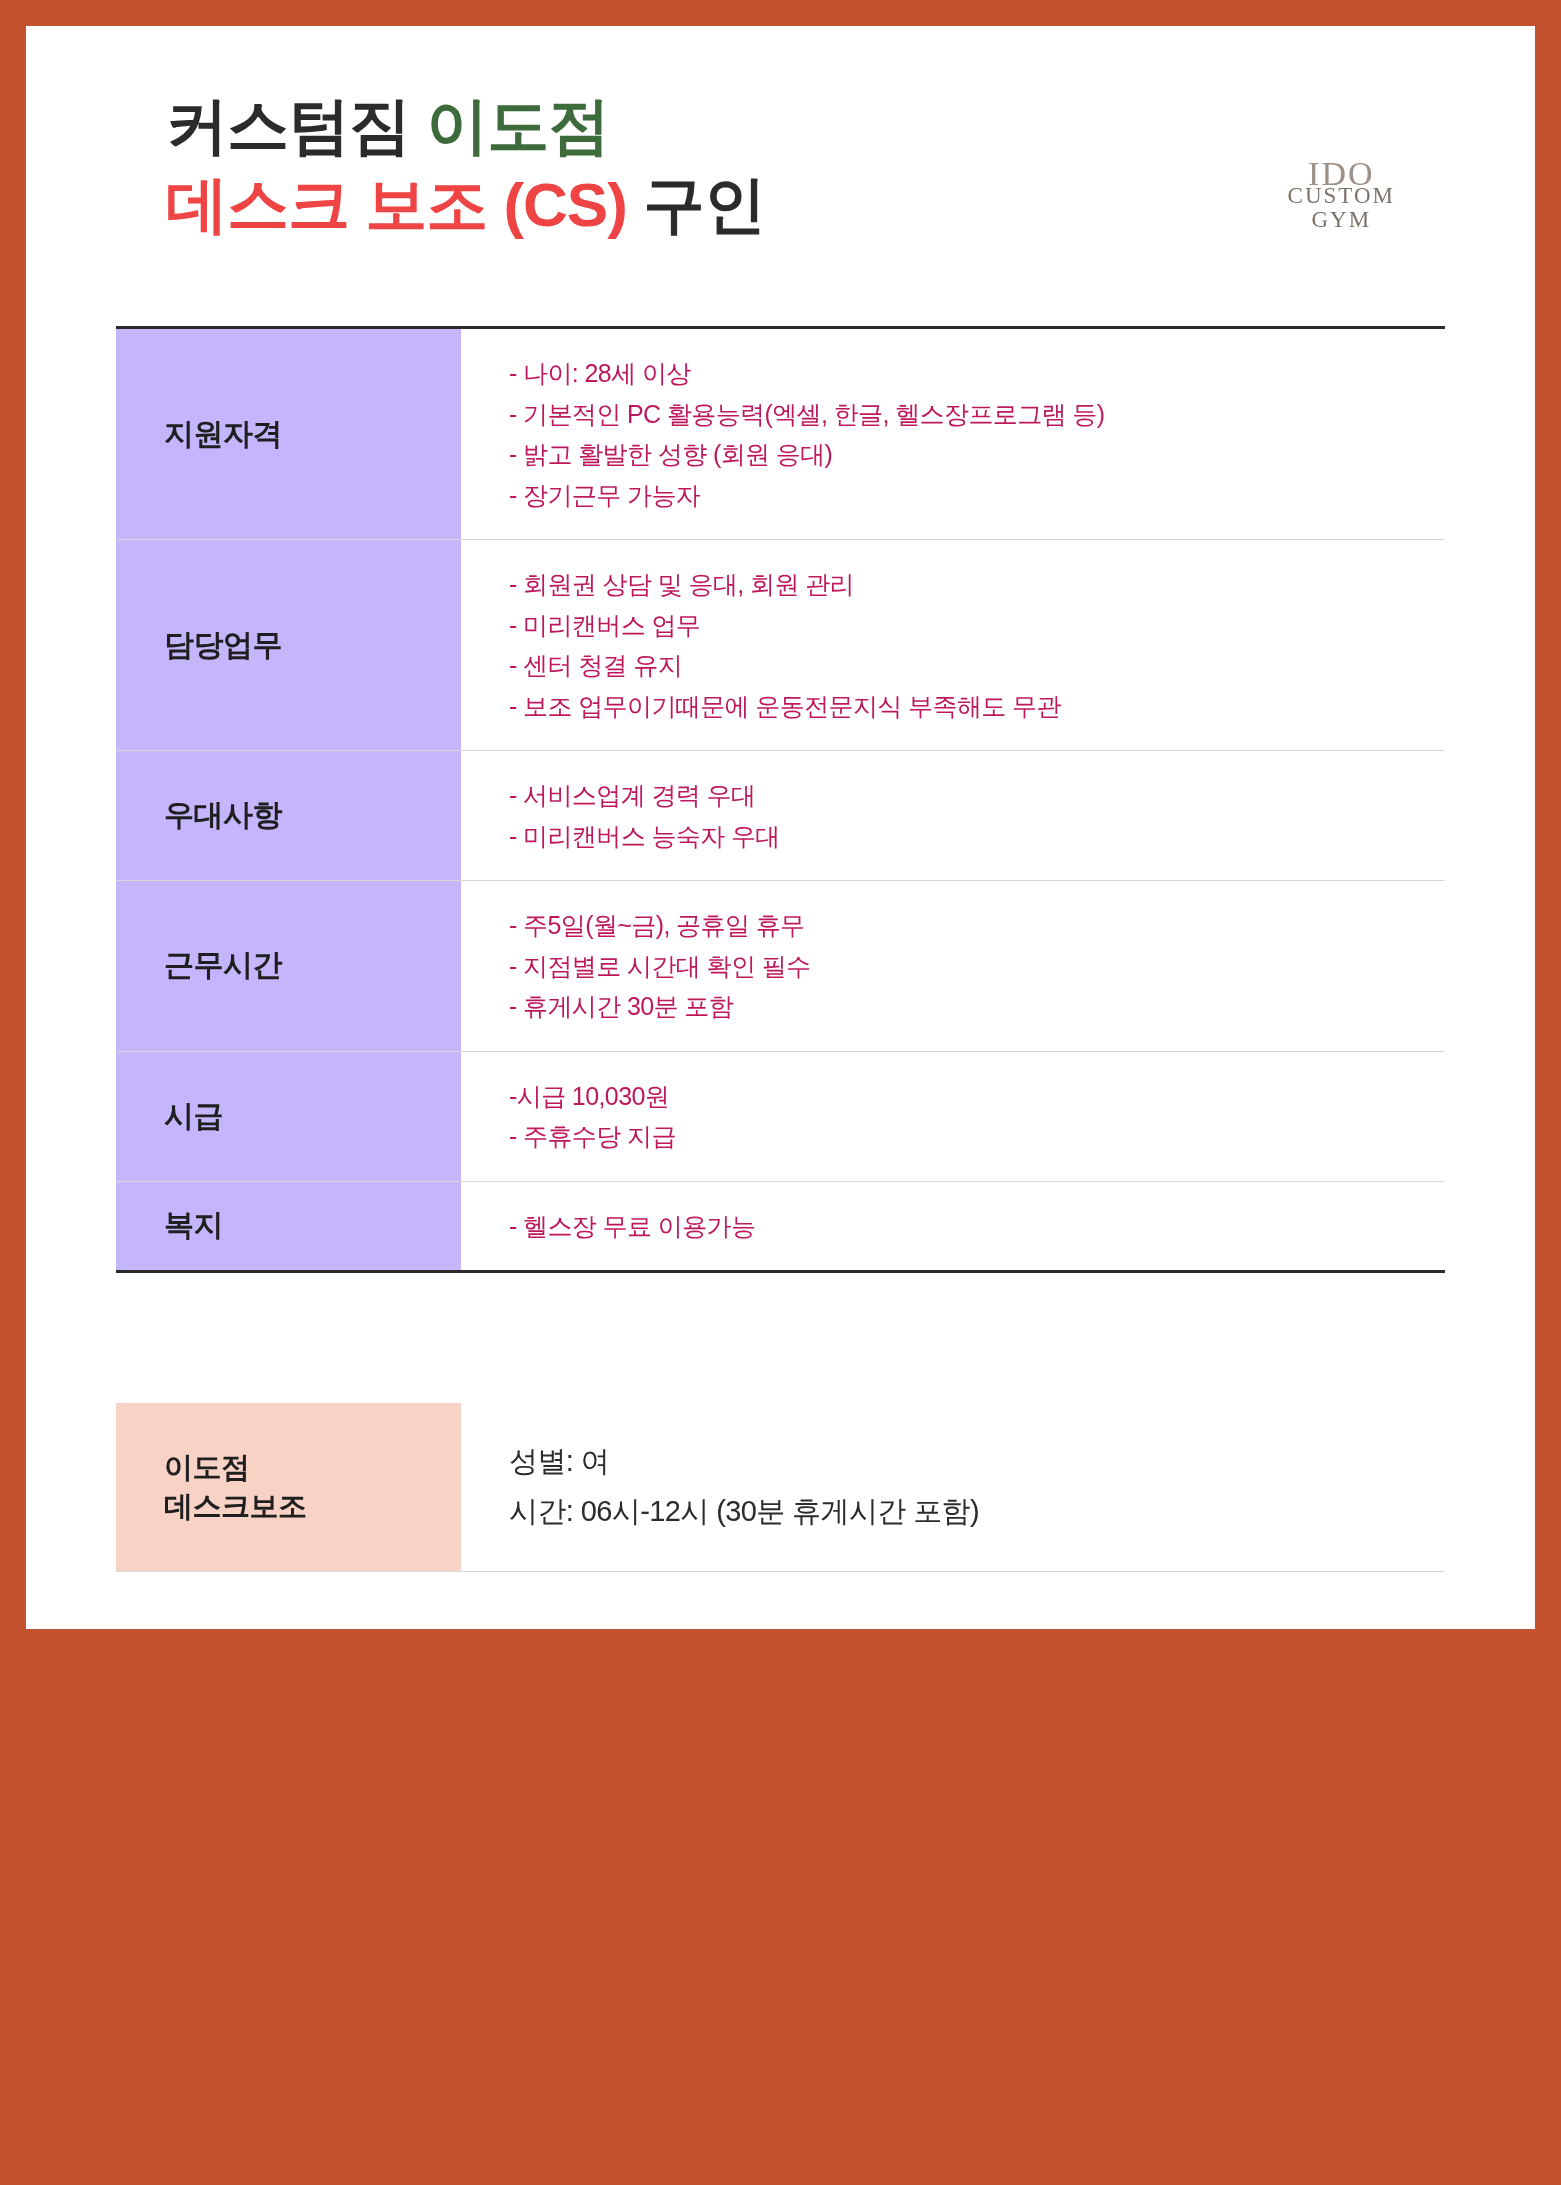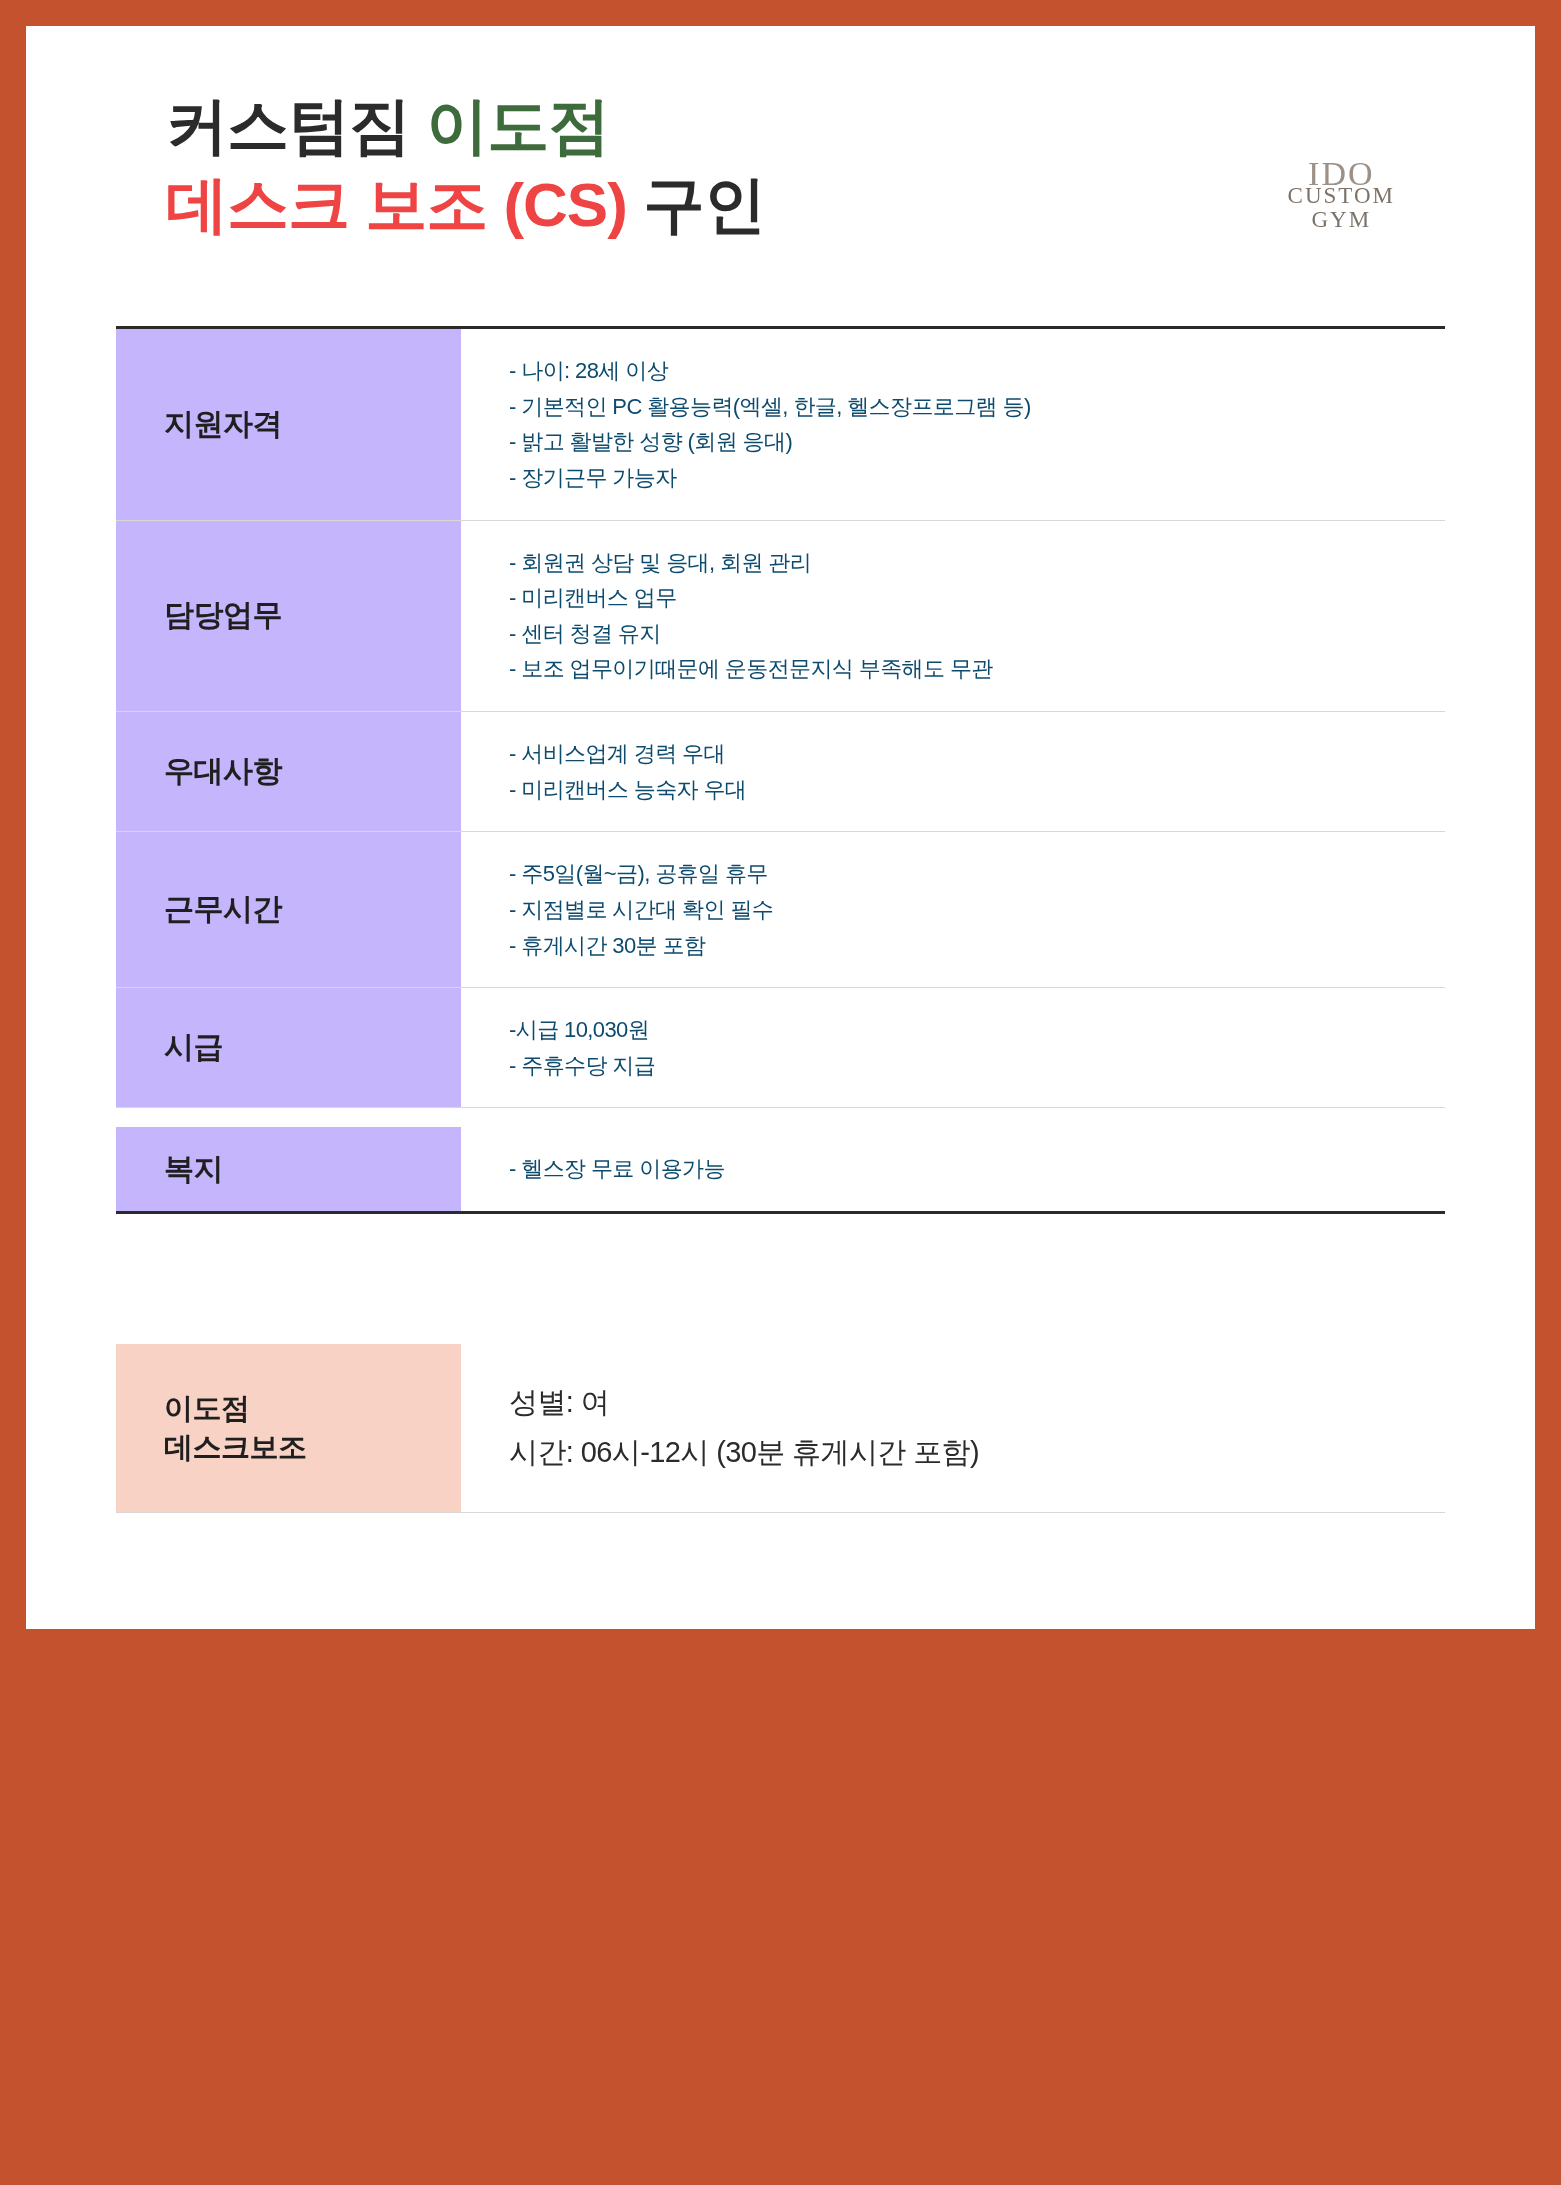--- a/index.html
+++ b/index.html
@@ -70,42 +70,42 @@
   
   .table-wrap {
     margin: 0 90px;
     border-top: 3px solid #2b2b2b;
     border-bottom: 3px solid #2b2b2b;
   }
   .row {
     display: flex;
     border-bottom: 1px solid #d8d8d8;
   }
-  .row:last-child { border-bottom: none; margin-top: 19px; }
+  .row:last-child { border-bottom: none; }
   .cell-label {
     width: 345px;
     flex: 0 0 345px;
     background: #c4b5fd;
     display: flex;
     align-items: center;
     padding-left: 48px;
     box-sizing: border-box;
     font-size: 30px;
     font-weight: bold;
     color: #1f1f1f;
     letter-spacing: -0.5px;
   }
   .cell-body {
     flex: 1;
     padding: 24px 20px 24px 48px;
     box-sizing: border-box;
   }
   .cell-body .line {
-    font-size: 22px;
-    color: #0c4a6e;
+    font-size: 25px;
+    color: #be185d;
     line-height: 1.62;
     letter-spacing: -0.6px;
     white-space: nowrap;
   }
 
   
   .bottom-wrap {
     margin: 130px 90px 0 90px;
     border-bottom: 1px solid #d8d8d8;
   }

